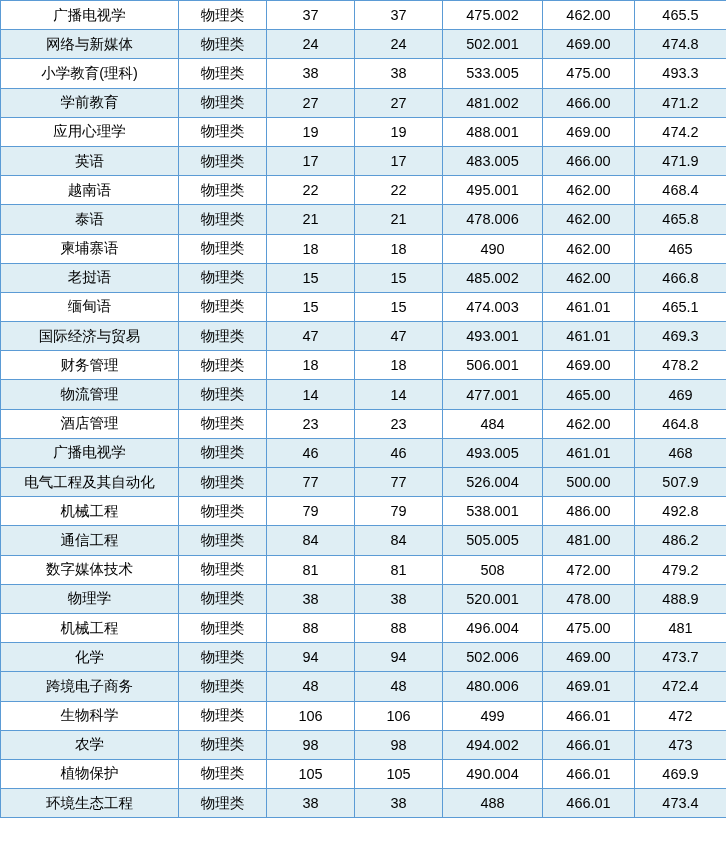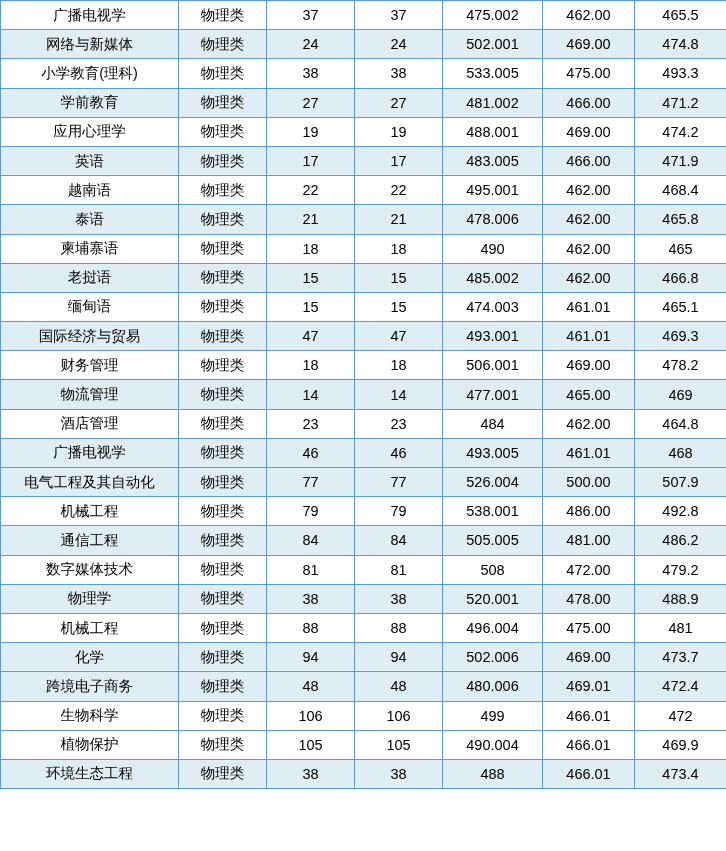--- a/index.html
+++ b/index.html
@@ -279,20 +279,29 @@
       </tr>
       <tr class="row-even">
         <td class="col-major">生物科学</td>
         <td class="col-type">物理类</td>
         <td class="col-num">106</td>
         <td class="col-num">106</td>
         <td class="col-num">499</td>
         <td class="col-num">466.01</td>
         <td class="col-num">472</td>
       </tr>
+      <tr class="row-odd">
+        <td class="col-major">农学</td>
+        <td class="col-type">物理类</td>
+        <td class="col-num">98</td>
+        <td class="col-num">98</td>
+        <td class="col-num">494.002</td>
+        <td class="col-num">466.01</td>
+        <td class="col-num">473</td>
+      </tr>
       <tr class="row-even">
         <td class="col-major">植物保护</td>
         <td class="col-type">物理类</td>
         <td class="col-num">105</td>
         <td class="col-num">105</td>
         <td class="col-num">490.004</td>
         <td class="col-num">466.01</td>
         <td class="col-num">469.9</td>
       </tr>
       <tr class="row-odd">

